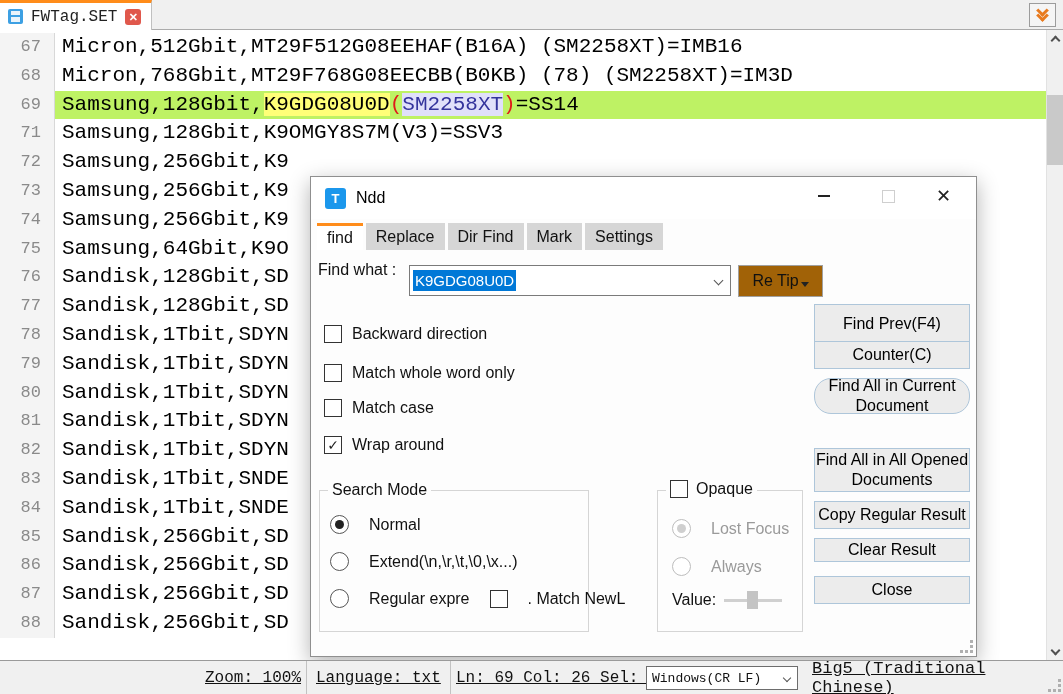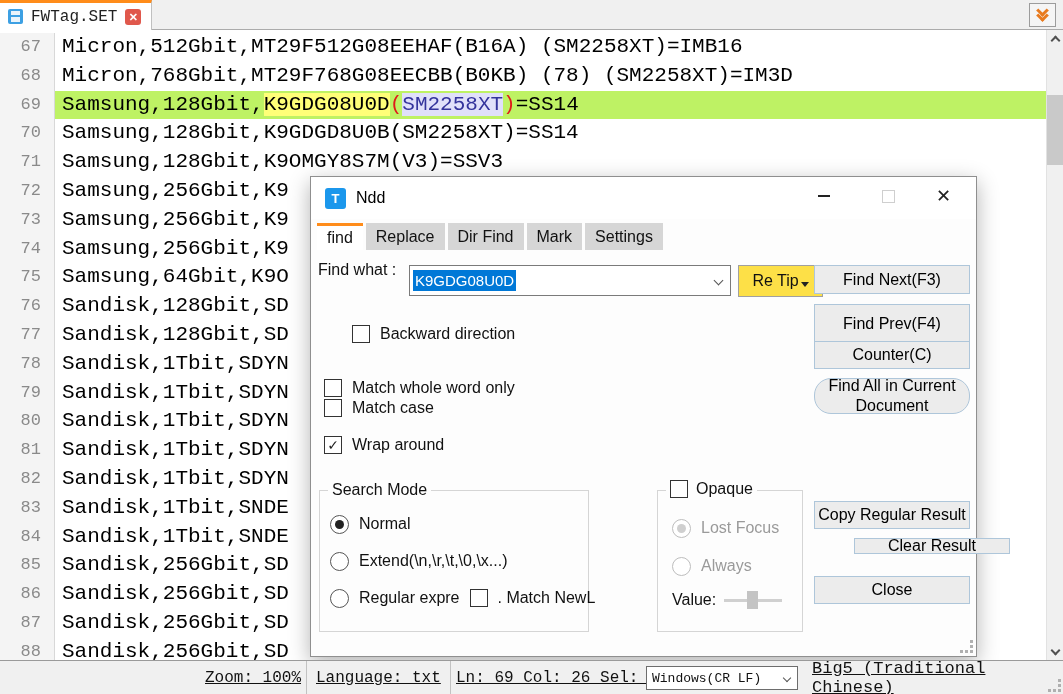--- a/index.html
+++ b/index.html
@@ -61,48 +61,48 @@
   #dlg-tabs { position:absolute; left:6px; top:46px; height:27px; display:flex; gap:3px; }
   .dtab { height:27px; padding:0 10px; background:#d6d6d6; display:flex; align-items:center; font-size:16px; }
   .dtab.active { background:#fff; border-top:3px solid #ff8c1a; }
 
   #findwhat-label { position:absolute; left:7px; top:84px; font-size:16px; }
   #combo { position:absolute; left:98px; top:88px; width:322px; height:31px; background:#fff;
     border:1px solid #7a7a7a; display:flex; align-items:center; padding:0 24px 0 3px; }
   #combo .val { background:#0078d7; color:#fff; font-size:15px; padding:2px 2px; }
   #combo .arrow { position:absolute; right:8px; top:11px; width:7px; height:7px;
     border-right:1.5px solid #555; border-bottom:1.5px solid #555; transform:rotate(45deg); }
-  #retip { position:absolute; left:427px; top:88px; width:85px; height:32px; background:#fde047;
+  #retip { position:absolute; left:427px; top:88px; width:85px; height:32px; background:#a16207;
     border:1px solid #a0a0a0; display:flex; align-items:center; justify-content:center; font-size:16px; gap:2px; }
   #retip .darr { width:0; height:0; border-left:4px solid transparent; border-right:4px solid transparent;
     border-top:5px solid #222; margin-top:6px; }
 
   .dbtn { position:absolute; left:503px; width:156px; background:#ececec; border:1px solid #aec6da;
     display:flex; flex-direction:column; align-items:center; justify-content:center;
     font-size:16px; color:#000; overflow:hidden; }
   .dbtn span { white-space:nowrap; line-height:20px; }
   #b-next  { top:88px;  height:29px; }
   #b-prev  { top:127px; height:40px; }
   #b-count { top:164px; height:28px;align-items:center; }
   #b-fcur  { top:201px; height:36px;border-radius:17px; }
   #b-fall  { top:271px; height:44px; }
   #b-copy  { top:324px; height:28px; }
-  #b-clear { top:361px; height:16px;margin-left:40px; }
+  #b-clear { top:361px; height:24px; }
   #b-close { top:399px; height:28px; }
 
   .cbrow { position:absolute; left:13px; display:flex; align-items:center; gap:10px; font-size:16px; }
   .cbox { width:18px; height:18px; border:1px solid #333; background:#fff; flex:0 0 auto;
     display:flex; align-items:center; justify-content:center; font-size:14px; color:#222; }
-  #cb1 { top:148px;margin-left:28px; } #cb2 { top:202px; } #cb3 { top:222px; } #cb4 { top:259px; }
+  #cb1 { top:148px; } #cb2 { top:187px; } #cb3 { top:222px; } #cb4 { top:259px; }
 
   .groupbox { position:absolute; border:1px solid #d5d5d5; }
   #grp-search { left:8px;  top:313px; width:270px; height:142px; }
   #grp-opaque { left:346px; top:313px; width:146px; height:142px; }
   .grp-label { position:absolute; top:-10px; left:8px; background:#fdfdfd; padding:0 4px; font-size:16px; }
-  .radio-row { position:absolute; display:flex; gap:10px; font-size:16px; white-space:nowrap; }
+  .radio-row { position:absolute; display:flex; align-items:center; gap:20px; font-size:16px; white-space:nowrap; }
   .rad { width:19px; height:19px; border:1px solid #555; border-radius:50%; background:#fff; flex:0 0 auto; position:relative; }
   .rad.sel:before { content:""; position:absolute; left:4px; top:4px; width:9px; height:9px; border-radius:50%; background:#222; }
   .rad.dis { border-color:#bdbdbd; }
   .rad.dis.sel:before { background:#cfcfcf; }
   .radio-row.dis { color:#9a9a9a; }
   #rd-normal { left:10px; top:24px; } #rd-extend { left:10px; top:61px; } #rd-regex { left:10px; top:98px; }
   .inline-cbox { width:18px; height:18px; border:1px solid #333; background:#fff; flex:0 0 auto; }
   #op-cb { position:absolute; left:8px; top:-11px; background:#fdfdfd; display:flex; gap:8px; align-items:center; padding:0 4px; font-size:16px; }
   #op-lost { left:14px; top:28px; } #op-always { left:14px; top:66px; }
   #op-value { position:absolute; left:14px; top:100px; display:flex; align-items:center; gap:8px; font-size:16px; }
@@ -147,21 +147,20 @@
     <div id="tablist-btn">
       <span class="chev"></span>
       <span class="chev"></span>
     </div>
   </div>
 
   <div id="editor">
       <div class="ed-row"><div class="gutter">67</div><div class="code"><span>Micron,512Gbit,MT29F512G08EEHAF(B16A) (SM2258XT)=IMB16</span></div></div>
       <div class="ed-row"><div class="gutter">68</div><div class="code"><span>Micron,768Gbit,MT29F768G08EECBB(B0KB) (78) (SM2258XT)=IM3D</span></div></div>
       <div class="ed-row current"><div class="gutter">69</div><div class="code"><span>Samsung,128Gbit,</span><span class="match">K9GDG08U0D</span><span class="brace">(</span><span class="inner">SM2258XT</span><span class="brace">)</span><span>=SS14</span></div></div>
-      <div class="ed-row"><div class="gutter">70</div><div class="code"><span>Samsung,128Gbit,K9GDGD8U0B(SM2258XT)=SS14</span></div></div>
       <div class="ed-row"><div class="gutter">71</div><div class="code"><span>Samsung,128Gbit,K9OMGY8S7M(V3)=SSV3</span></div></div>
       <div class="ed-row"><div class="gutter">72</div><div class="code"><span>Samsung,256Gbit,K9</span></div></div>
       <div class="ed-row"><div class="gutter">73</div><div class="code"><span>Samsung,256Gbit,K9</span></div></div>
       <div class="ed-row"><div class="gutter">74</div><div class="code"><span>Samsung,256Gbit,K9</span></div></div>
       <div class="ed-row"><div class="gutter">75</div><div class="code"><span>Samsung,64Gbit,K9O</span></div></div>
       <div class="ed-row"><div class="gutter">76</div><div class="code"><span>Sandisk,128Gbit,SD</span></div></div>
       <div class="ed-row"><div class="gutter">77</div><div class="code"><span>Sandisk,128Gbit,SD</span></div></div>
       <div class="ed-row"><div class="gutter">78</div><div class="code"><span>Sandisk,1Tbit,SDYN</span></div></div>
       <div class="ed-row"><div class="gutter">79</div><div class="code"><span>Sandisk,1Tbit,SDYN</span></div></div>
       <div class="ed-row"><div class="gutter">80</div><div class="code"><span>Sandisk,1Tbit,SDYN</span></div></div>
@@ -211,32 +210,33 @@
     <div id="findwhat-label">Find what :</div>
     <div id="combo">
       <span class="val">K9GDG08U0D</span>
       <span class="arrow"></span>
     </div>
     <div id="retip">
       <span>Re Tip</span>
       <span class="darr"></span>
     </div>
 
-    <div class="dbtn" id="b-next">
-        <span>Find Next(F3)</span>
-      </div>
     <div class="dbtn" id="b-prev">
         <span>Find Prev(F4)</span>
       </div>
     <div class="dbtn" id="b-count">
         <span>Counter(C)</span>
       </div>
     <div class="dbtn" id="b-fcur">
       <span>Find All in Current</span>
         <span>Document</span>
+    </div>
+    <div class="dbtn" id="b-fall">
+      <span>Find All in All Opened</span>
+        <span>Documents</span>
     </div>
     <div class="dbtn" id="b-copy">
         <span>Copy Regular Result</span>
       </div>
     <div class="dbtn" id="b-clear">
         <span>Clear Result</span>
       </div>
     <div class="dbtn" id="b-close">
         <span>Close</span>
       </div>

